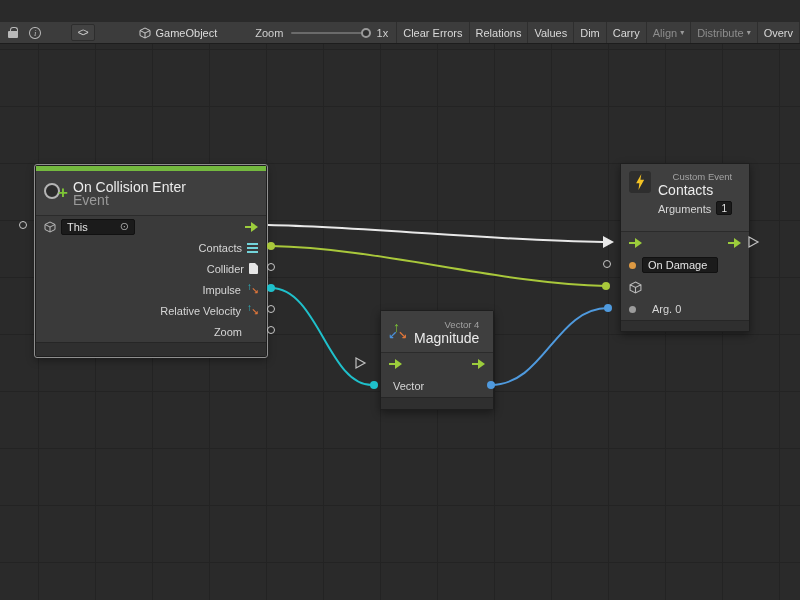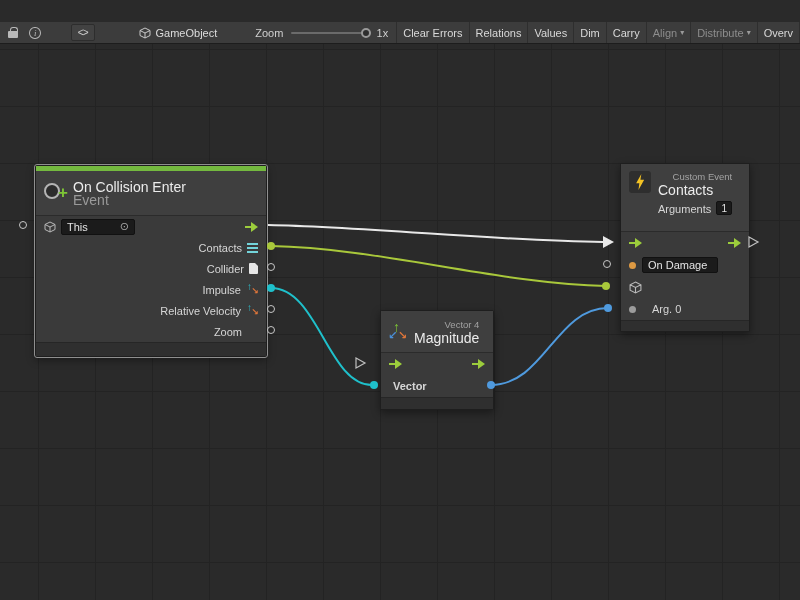--- a/index.html
+++ b/index.html
@@ -213,21 +213,21 @@
         </span>
         <span>
           <div class="node-kicker">Vector 4</div>
           <div class="node-title">Magnitude</div>
         </span>
       </div>
       <div class="nrow split" style="height:22px;">
         <span class="flow-arrow"></span>
         <span class="flow-arrow"></span>
       </div>
-      <div class="nrow split" style="height:22px;font-weight:bold;">
+      <div class="nrow split" style="height:22px;">
         <span style="padding-left:4px;">Vector</span>
       </div>
       <div class="node-footer" style="height:12px;"></div>
     </div>
 
     <div class="node" style="left:620px; top:119px; width:130px;">
       <div class="node-header" style="height:68px; align-items:flex-start; padding-top:7px;">
         <span class="bolt-icon">
             <span class="bolt"></span>
           </span>

